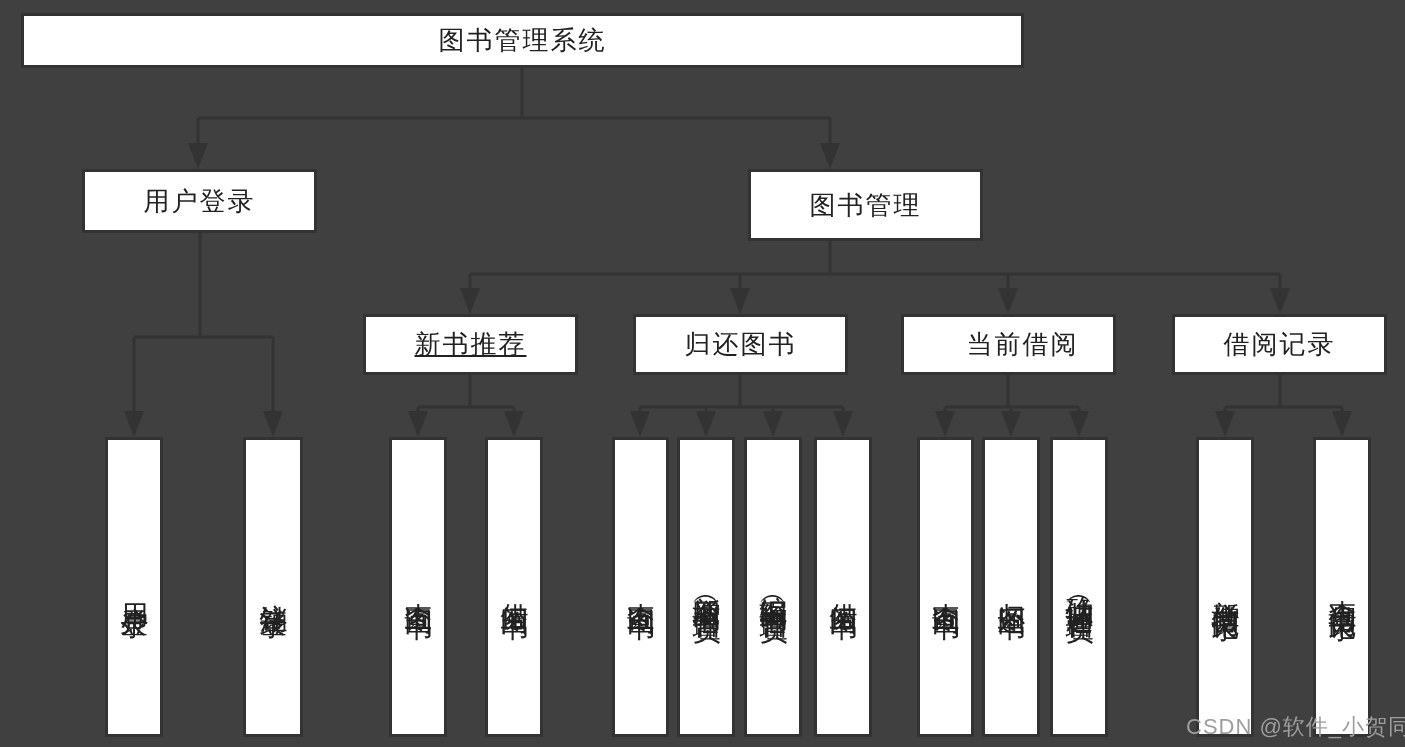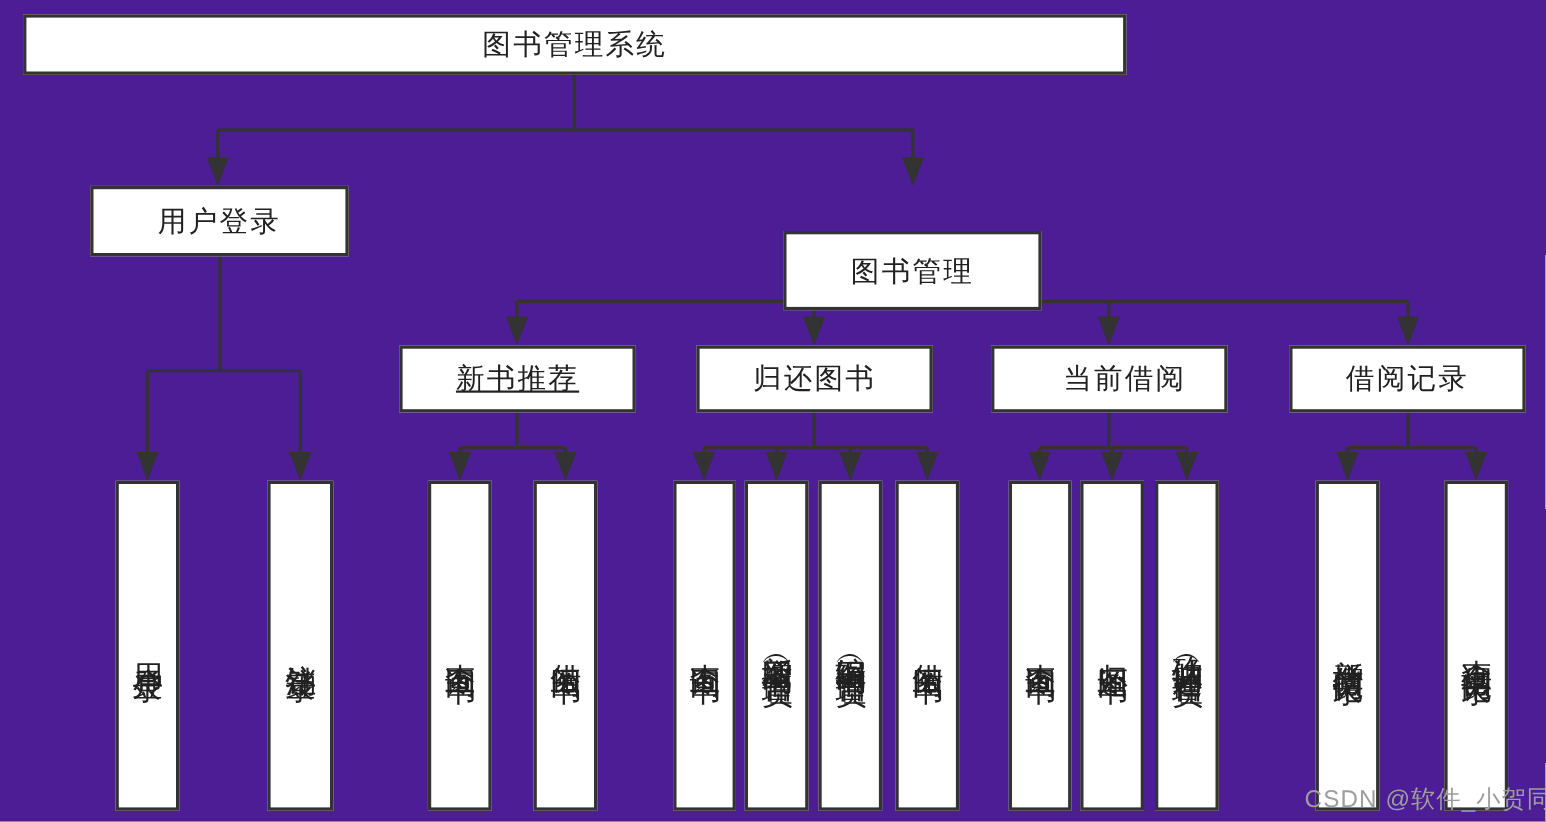--- a/index.html
+++ b/index.html
@@ -1,20 +1,20 @@
 <!DOCTYPE html>
 <html><head>
 <meta charset="utf-8">
 <style>
   html,body{margin:0;padding:0;background:#fff;}
   .canvas{
     position:relative;
     width:1405px;
     height:747px;
-    background:#4c1d95;
+    background:#404040;
     font-family:"Liberation Sans",sans-serif;
     color:#212121;
     overflow:hidden;
   }
   .connector-layer{
     position:absolute;
     left:0;top:0;
     width:1405px;height:747px;
   }
   .connector-layer path{
@@ -103,21 +103,21 @@
     <g>
       <path d="M1280 375 V407 M1225 407 H1342 M1225 407 V415 M1342 407 V415"></path>
       <polygon points="1215,411 1235,411 1225,437"></polygon>
       <polygon points="1332,411 1352,411 1342,437"></polygon>
     </g>
   </svg>
 
   <div class="node h" style="left:21px;top:13px;width:1003px;height:55px;">图书管理系统</div>
 
   <div class="node h" style="left:82px;top:169px;width:235px;height:64px;">用户登录</div>
-  <div class="node h" style="left:712px;top:169px;width:235px;height:72px;margin-top:41px;">图书管理</div>
+  <div class="node h" style="left:748px;top:169px;width:235px;height:72px;">图书管理</div>
 
   <div class="node h" style="left:363px;top:314px;width:215px;height:61px;text-decoration:underline;">新书推荐</div>
   <div class="node h" style="left:633px;top:314px;width:215px;height:61px;">归还图书</div>
   <div class="node h" style="left:901px;top:314px;width:215px;height:61px;padding-left:28px;">当前借阅</div>
   <div class="node h" style="left:1172px;top:314px;width:215px;height:61px;">借阅记录</div>
 
   <div class="node v" style="left:105px;top:437px;width:58px;height:300px;">用户登录</div>
   <div class="node v" style="left:243px;top:437px;width:60px;height:300px;">注销登录</div>
 
   <div class="node v" style="left:389px;top:437px;width:58px;height:300px;">查询图书</div>

